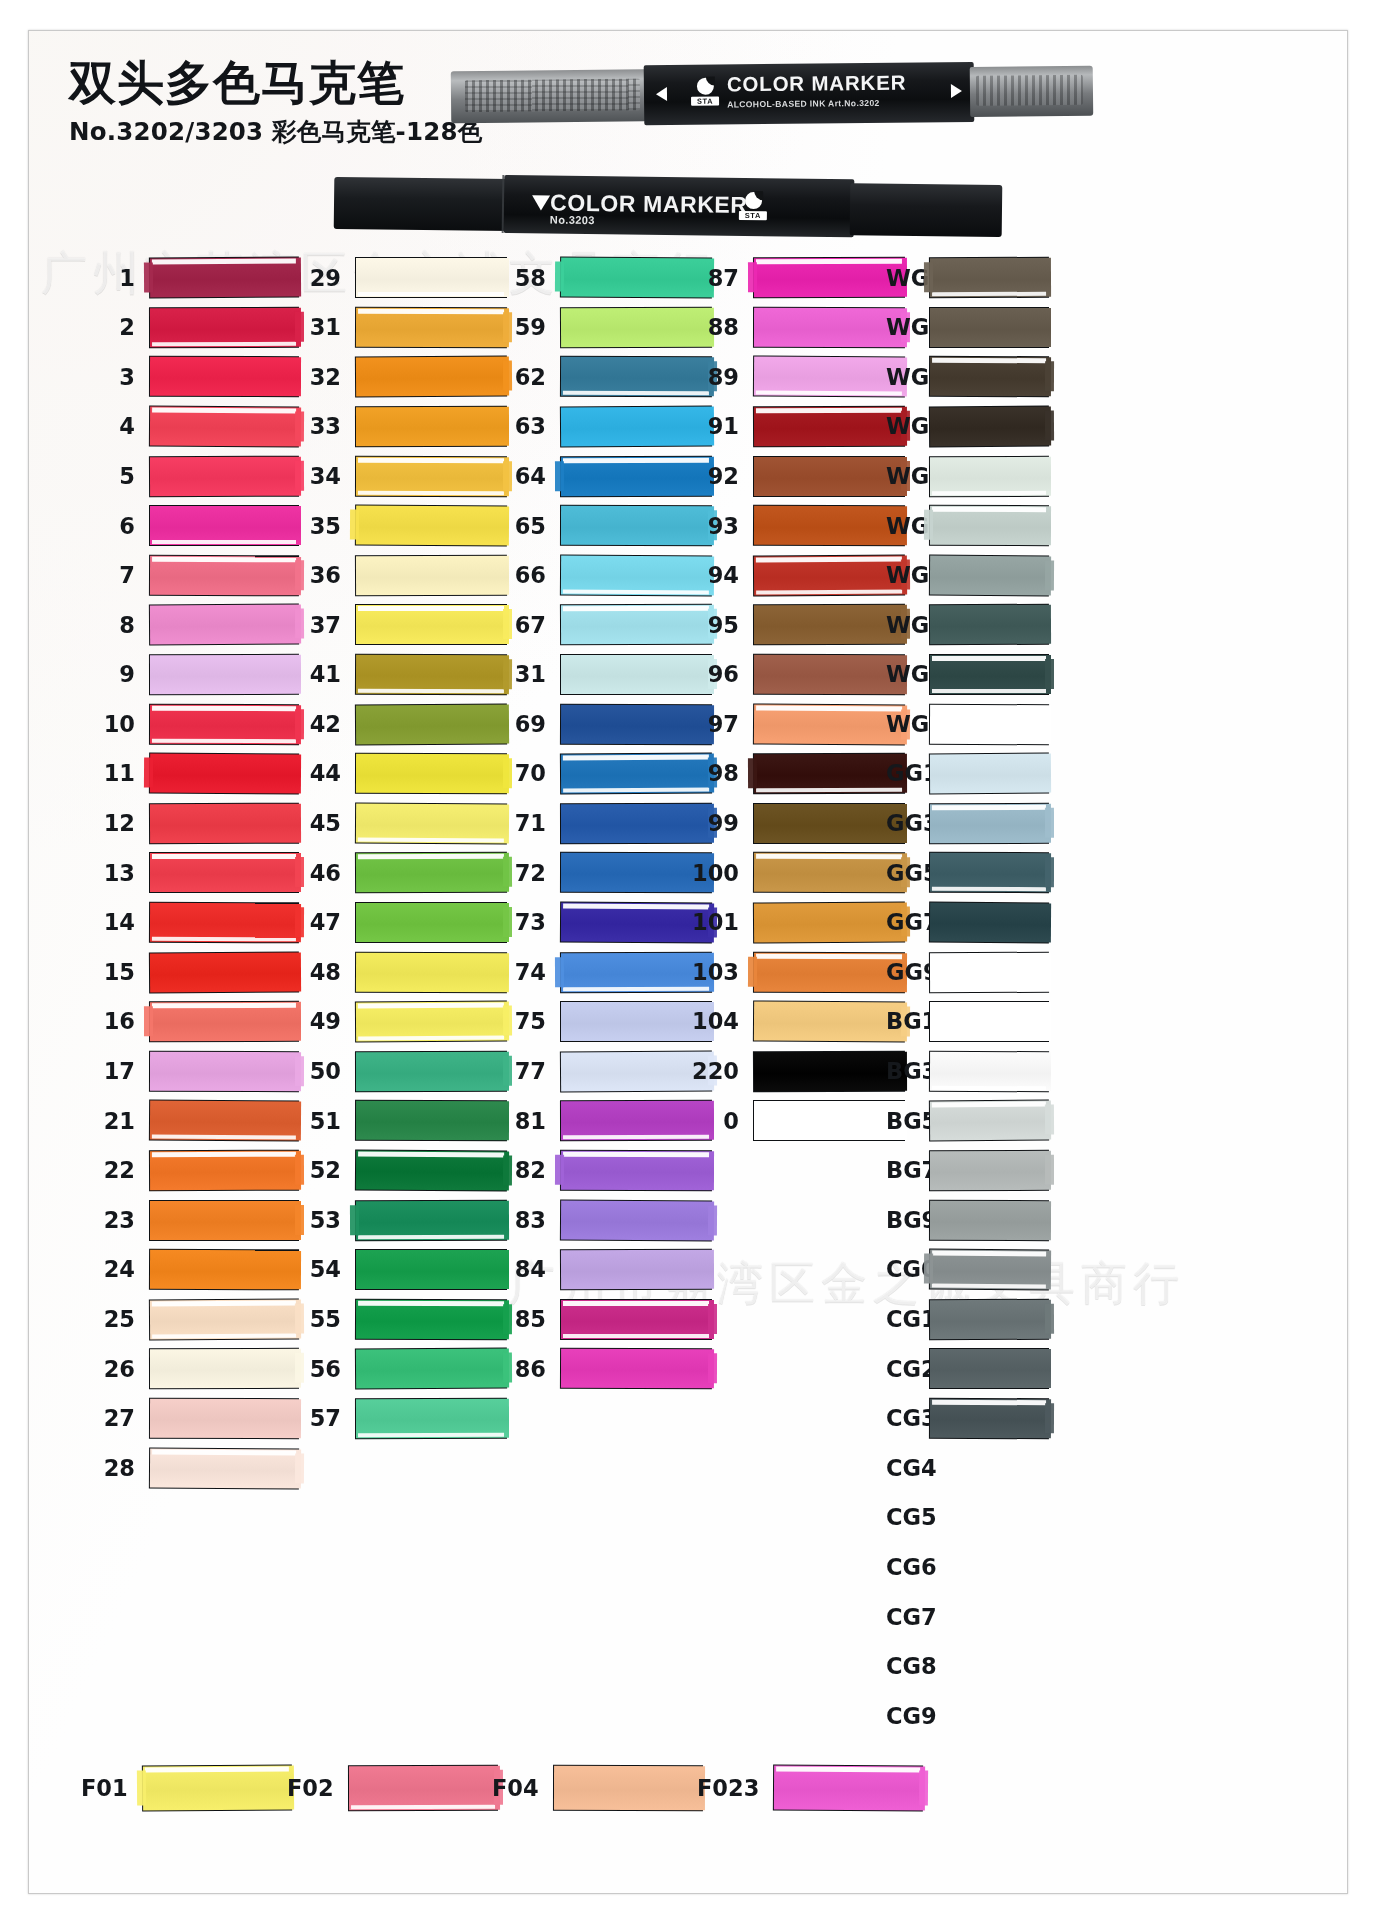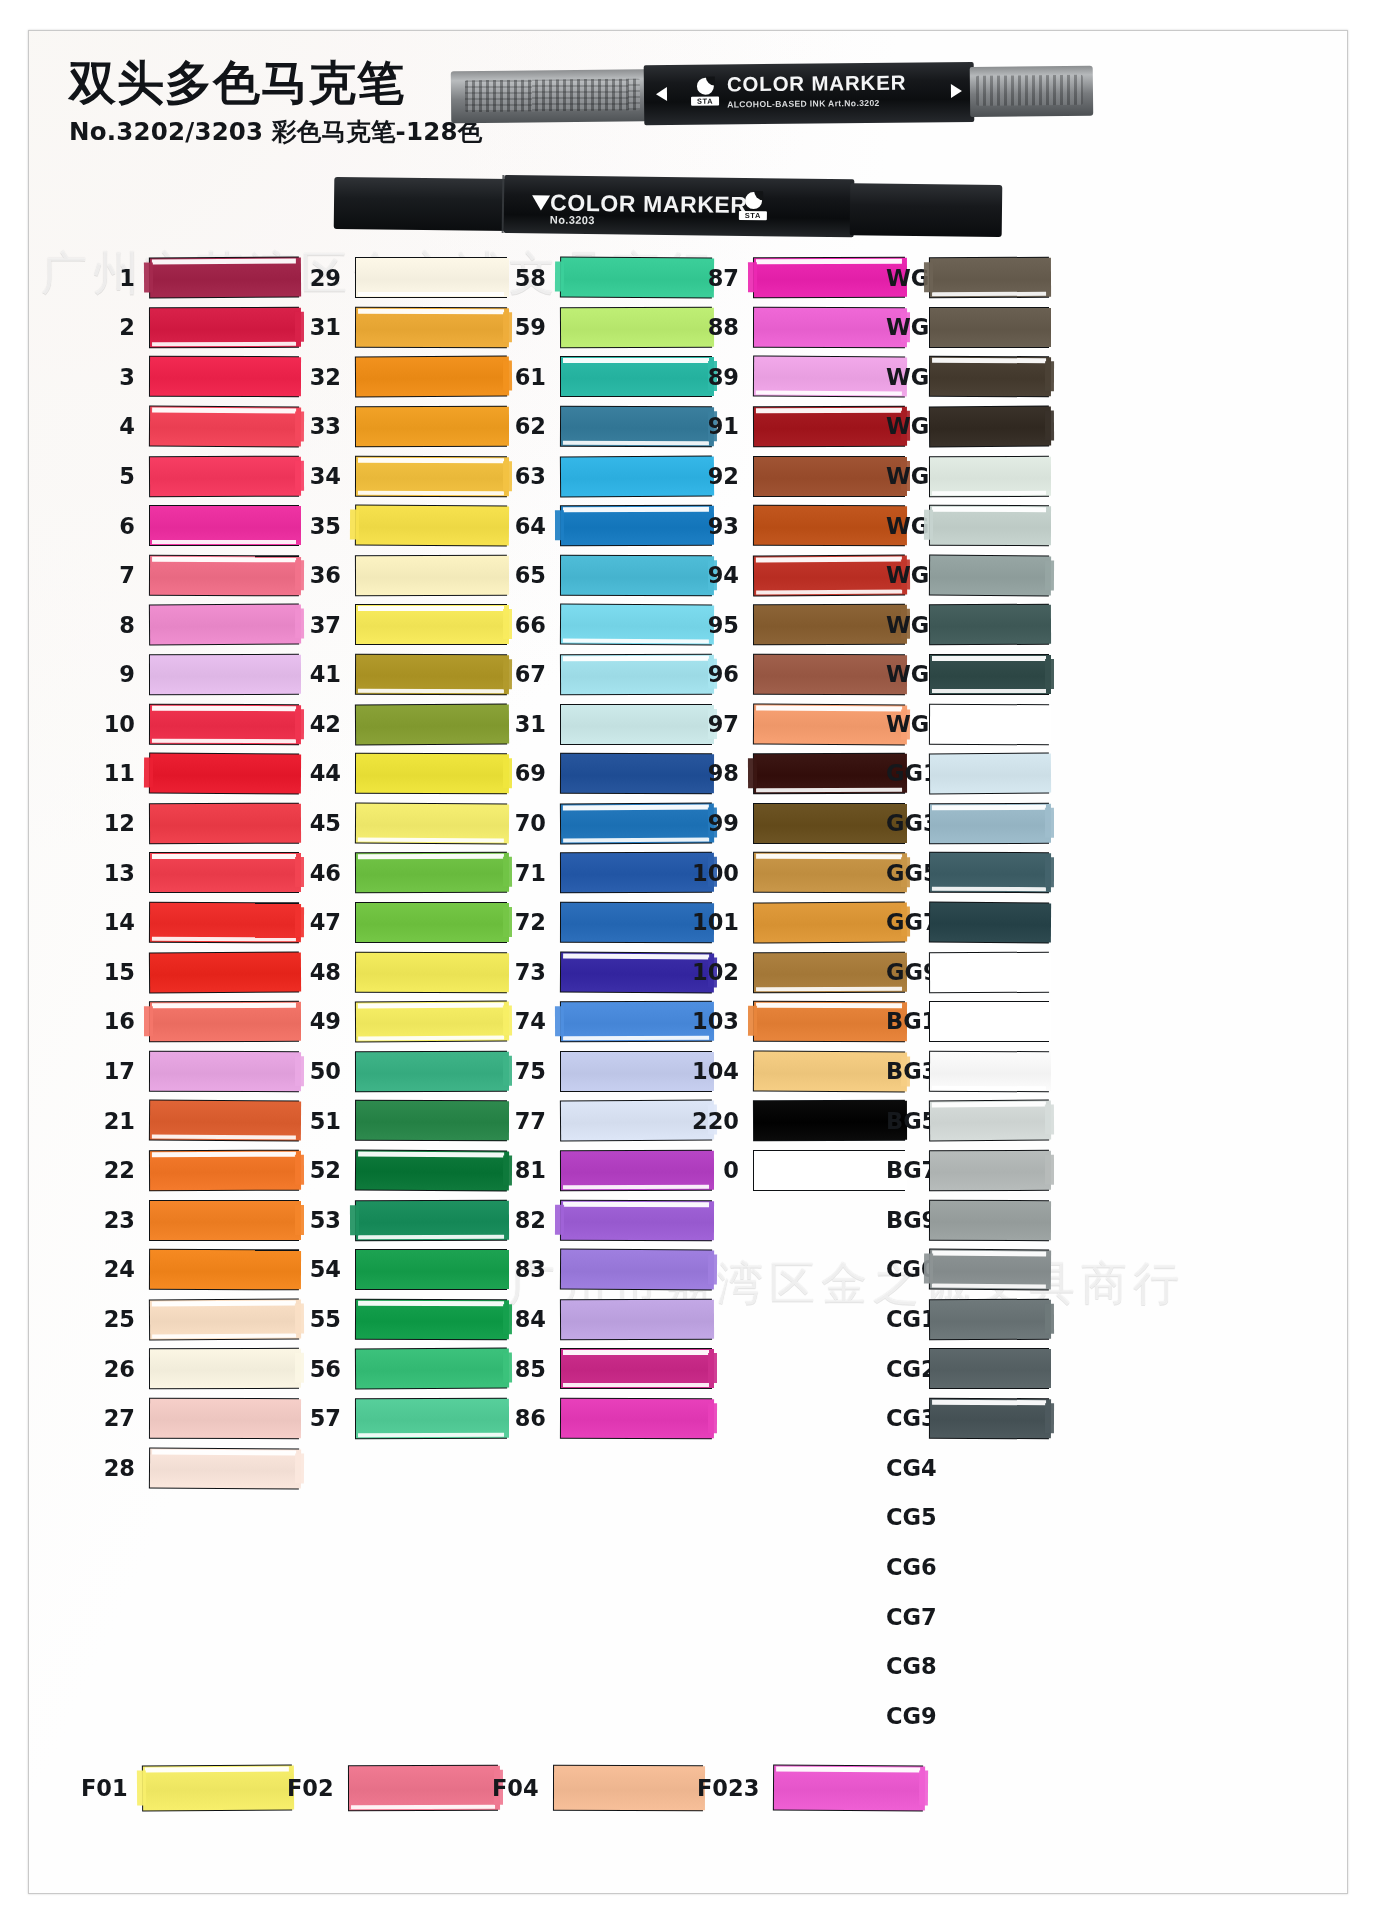--- a/index.html
+++ b/index.html
@@ -752,31 +752,20 @@
             <div class="lbl">59</div>
             <div class="sw-wrap">
               <div class="sw" style="transform: rotate(-0.26deg);">
                 <div class="ink" style="background: linear-gradient(rgb(191, 239, 117) 0%, rgb(181, 229, 107) 55%, rgb(191, 239, 117) 100%);"></div>
                 <div class="topgap" style="opacity: 0;"></div>
                 <div class="botgap" style="opacity: 0;"></div>
               </div>
             </div>
           </div>
           <div class="row">
-            <div class="lbl">61</div>
-            <div class="sw-wrap">
-              <div class="sw" style="transform: rotate(0deg);">
-                <div class="ink" style="background: linear-gradient(rgb(46, 187, 168) 0%, rgb(36, 177, 158) 55%, rgb(46, 187, 168) 100%);"></div>
-                <div class="topgap" style="opacity: 0.95;"></div>
-                <div class="botgap" style="opacity: 0;"></div>
-                <div class="bleed" style="background: rgb(46, 187, 168);"></div>
-              </div>
-            </div>
-          </div>
-          <div class="row">
             <div class="lbl">62</div>
             <div class="sw-wrap">
               <div class="sw" style="transform: rotate(0.26deg);">
                 <div class="ink" style="background: linear-gradient(rgb(59, 127, 158) 0%, rgb(49, 117, 148) 55%, rgb(59, 127, 158) 100%);"></div>
                 <div class="topgap" style="opacity: 0;"></div>
                 <div class="botgap" style="opacity: 0.9;"></div>
                 <div class="bleed" style="background: rgb(59, 127, 158);"></div>
               </div>
             </div>
           </div>
@@ -1135,30 +1124,20 @@
             </div>
           </div>
           <div class="row">
             <div class="lbl">101</div>
             <div class="sw-wrap">
               <div class="sw" style="transform: rotate(-0.39deg);">
                 <div class="ink" style="background: linear-gradient(rgb(224, 155, 60) 0%, rgb(214, 145, 50) 55%, rgb(224, 155, 60) 100%);"></div>
                 <div class="topgap" style="opacity: 0;"></div>
                 <div class="botgap" style="opacity: 0;"></div>
                 <div class="bleed" style="background: rgb(224, 155, 60);"></div>
-              </div>
-            </div>
-          </div>
-          <div class="row">
-            <div class="lbl">102</div>
-            <div class="sw-wrap">
-              <div class="sw" style="transform: rotate(-0.13deg);">
-                <div class="ink" style="background: linear-gradient(rgb(173, 129, 65) 0%, rgb(163, 119, 55) 55%, rgb(173, 129, 65) 100%);"></div>
-                <div class="topgap" style="opacity: 0;"></div>
-                <div class="botgap" style="opacity: 0.9;"></div>
               </div>
             </div>
           </div>
           <div class="row">
             <div class="lbl">103</div>
             <div class="sw-wrap">
               <div class="sw" style="transform: rotate(0.13deg);">
                 <div class="ink" style="background: linear-gradient(rgb(232, 133, 60) 0%, rgb(222, 123, 50) 55%, rgb(232, 133, 60) 100%);"></div>
                 <div class="topgap" style="opacity: 0.95;"></div>
                 <div class="botgap" style="opacity: 0;"></div>

